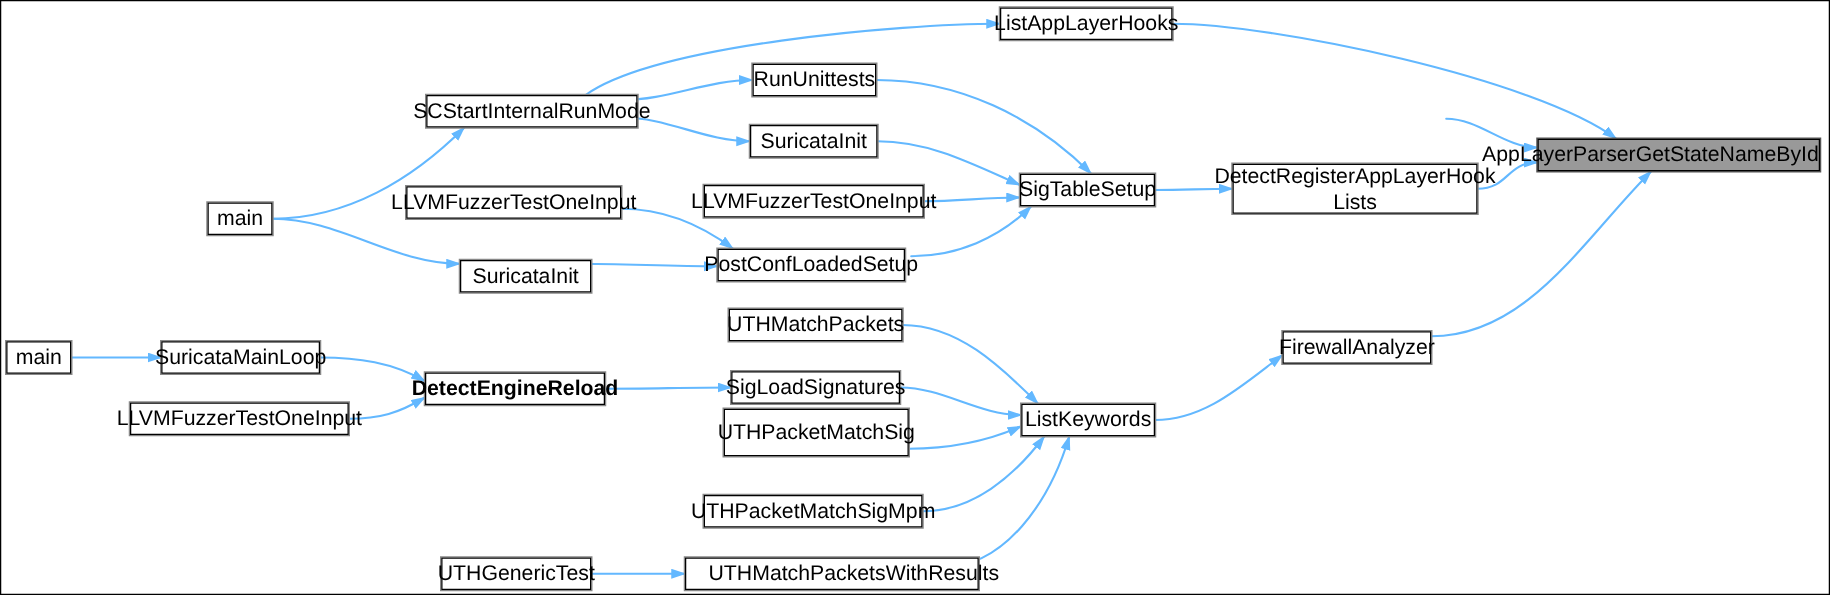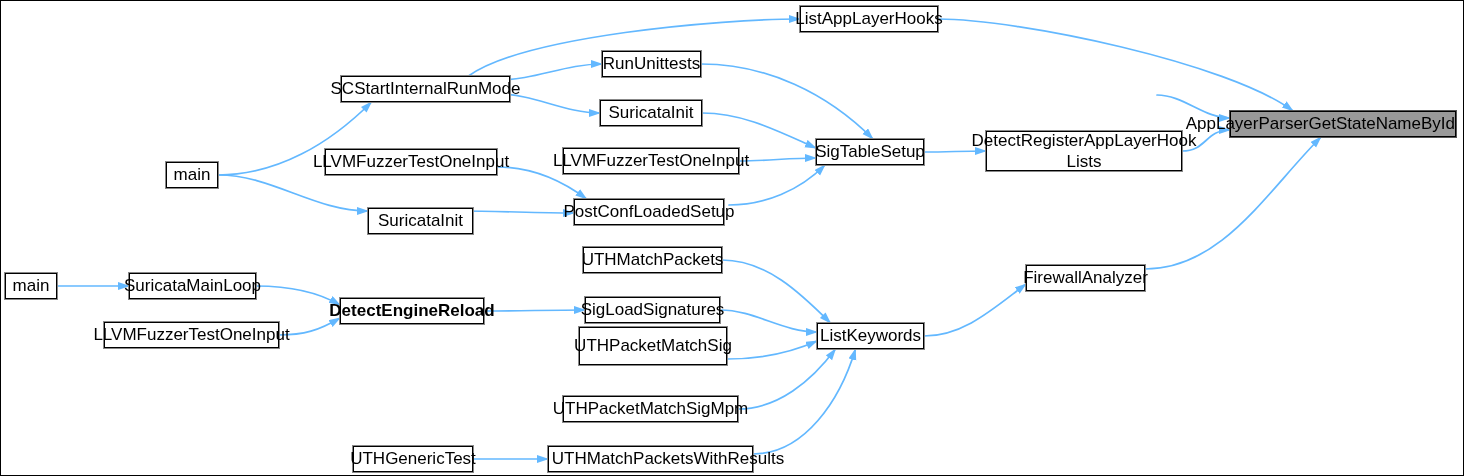--- a/index.html
+++ b/index.html
@@ -92,17 +92,17 @@
       <div class="node hl" style="left: 1229px; top: 110px; width: 226px; height: 26px;"><span>AppLayerParserGetStateNameById</span></div>
       <div class="node" style="left: 4px; top: 272px; width: 52px; height: 26px;"><span>main</span></div>
       <div class="node" style="left: 128px; top: 272px; width: 127px; height: 26px;"><span>SuricataMainLoop</span></div>
       <div class="node" style="left: 103px; top: 321px; width: 175px; height: 26px;"><span>LLVMFuzzerTestOneInput</span></div>
       <div class="node" style="left: 339px; top: 297px; width: 144px; height: 26px; font-weight: bold;"><span>DetectEngineReload</span></div>
       <div class="node" style="left: 582px; top: 246px; width: 139px; height: 26px;"><span>UTHMatchPackets</span></div>
       <div class="node" style="left: 584px; top: 296px; width: 135px; height: 26px;"><span>SigLoadSignatures</span></div>
       <div class="node" style="left: 578px; top: 326px; width: 148px; height: 38px;"><span>UTHPacketMatchSig</span></div>
       <div class="node" style="left: 562px; top: 395px; width: 175px; height: 26px;"><span>UTHPacketMatchSigMpm</span></div>
       <div class="node" style="left: 352px; top: 445px; width: 120px; height: 26px;"><span>UTHGenericTest</span></div>
-      <div class="node" style="left: 547px; top: 445px; width: 205px; height: 26px; padding-left: 35px;"><span>UTHMatchPacketsWithResults</span></div>
+      <div class="node" style="left: 547px; top: 445px; width: 235px; height: 26px; padding-left: 35px;"><span>UTHMatchPacketsWithResults</span></div>
       <div class="node" style="left: 816px; top: 322px; width: 107px; height: 26px;"><span>ListKeywords</span></div>
       <div class="node" style="left: 1025px; top: 264px; width: 119px; height: 26px;"><span>FirewallAnalyzer</span></div>
     </div>
 </div>
 
 </body></html>

